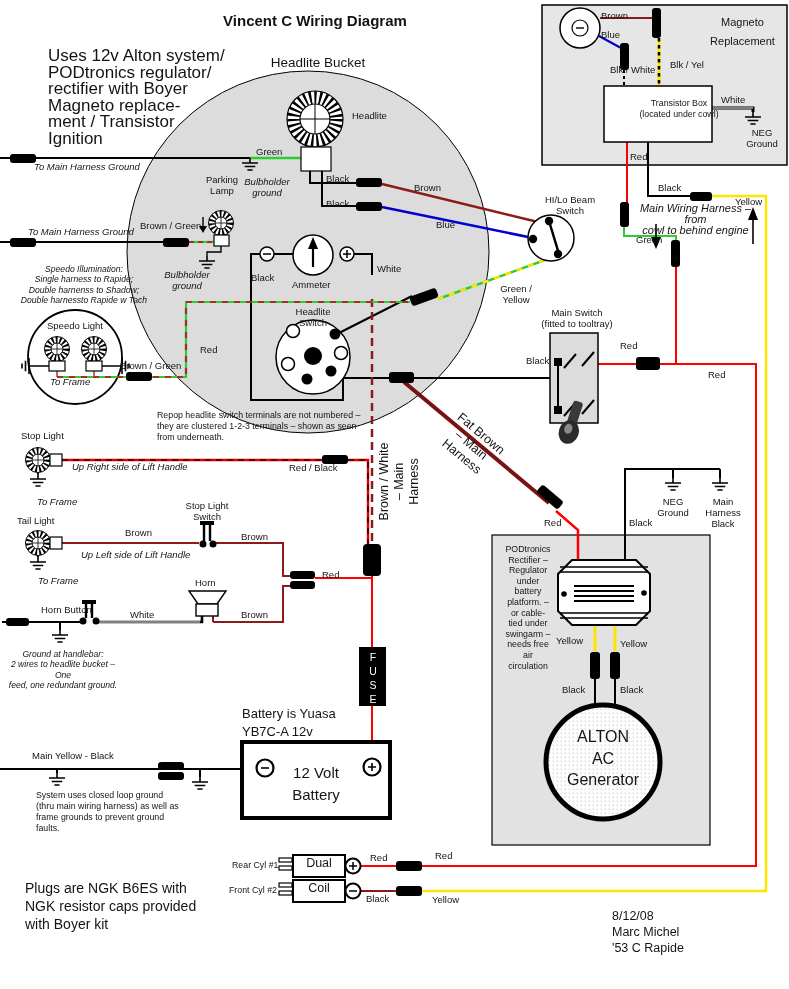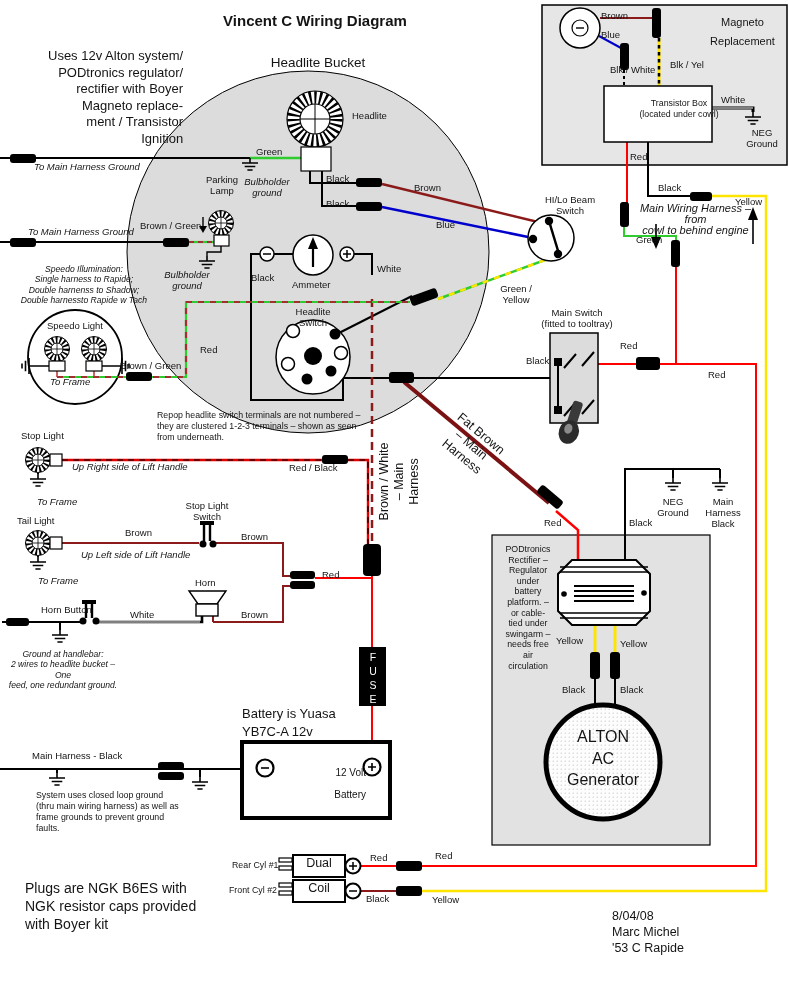--- a/index.html
+++ b/index.html
@@ -329,21 +329,21 @@
     <rect x="279" y="883" width="13" height="4" fill="#fff" stroke="#000" stroke-width="1.2"></rect>
     <rect x="279" y="891" width="13" height="4" fill="#fff" stroke="#000" stroke-width="1.2"></rect>
     <rect x="293" y="880" width="52" height="22" fill="#fff" stroke="#000" stroke-width="2"></rect>
     <circle cx="353" cy="891" r="7.5" fill="#fff" stroke="#000" stroke-width="2"></circle>
     <path d="M349,891 H357" stroke="#000" stroke-width="1.5"></path>
   </g>
 </svg>
 
 <div id="labels">
       <div class="lbl" style="left: 200px; top: 15px; width: 230px; text-align: center; font-size: 15px; font-weight: bold;">Vincent C Wiring Diagram</div>
-      <div class="lbl" style="left: 48px; top: 48px; font-size: 13px; line-height: 16.5px; text-align: right;">Uses 12v Alton system/
+      <div class="lbl" style="left: 48px; top: 48px; font-size: 17px; line-height: 16.5px;">Uses 12v Alton system/
 PODtronics regulator/
 rectifier with Boyer
 Magneto replace-
 ment / Transistor
 Ignition</div>
       <div class="lbl" style="left: 258px; top: 57px; width: 120px; text-align: center; font-size: 13.5px;">Headlite Bucket</div>
       <div class="lbl" style="left: 680px; top: 13px; width: 125px; text-align: center; font-size: 11px; line-height: 19px;">Magneto
 Replacement</div>
       <div class="lbl" style="left: 601px; top: 10px;">Brown</div>
       <div class="lbl" style="left: 601px; top: 29px;">Blue</div>
@@ -418,45 +418,45 @@
       <div class="lbl" style="left: 241px; top: 531px;">Brown</div>
       <div class="lbl" style="left: 38px; top: 575px; font-style: italic;">To Frame</div>
       <div class="lbl" style="left: 322px; top: 569px;">Red</div>
       <div class="lbl" style="left: 195px; top: 577px;">Horn</div>
       <div class="lbl" style="left: 130px; top: 609px;">White</div>
       <div class="lbl" style="left: 241px; top: 609px;">Brown</div>
       <div class="lbl" style="left: 41px; top: 604px;">Horn Button</div>
       <div class="lbl" style="left: 6px; top: 649px; width: 114px; text-align: center; font-size: 8.6px; line-height: 10.3px; font-style: italic;">Ground at handlebar:
 2 wires to headlite bucket – One
 feed, one redundant ground.</div>
-      <div class="lbl" style="left: 32px; top: 750px;">Main Harness - Black</div>
+      <div class="lbl" style="left: 32px; top: 750px;">Main Yellow - Black</div>
       <div class="lbl" style="left: 36px; top: 790px; font-size: 8.8px; line-height: 11px;">System uses closed loop ground
 (thru main wiring harness) as well as
 frame grounds to prevent ground
 faults.</div>
       <div class="lbl" style="left: 363px; top: 650px; width: 20px; text-align: center; font-size: 10.5px; line-height: 14px; color: rgb(255, 255, 255);">F
 U
 S
 E</div>
       <div class="lbl" style="left: 242px; top: 705px; font-size: 13px; line-height: 17.5px;">Battery is Yuasa
 YB7C-A 12v</div>
-      <div class="lbl" style="left: 266px; top: 762px; width: 100px; text-align: right; font-size: 10px; line-height: 22px;">12 Volt
+      <div class="lbl" style="left: 266px; top: 762px; width: 100px; text-align: center; font-size: 15px; line-height: 22px;">12 Volt
 Battery</div>
       <div class="lbl" style="left: 25px; top: 879px; width: 210px; font-size: 14px; line-height: 18px;">Plugs are NGK B6ES with
 NGK resistor caps provided
 with Boyer kit</div>
       <div class="lbl" style="left: 232px; top: 860px; font-size: 8.8px;">Rear Cyl #1</div>
       <div class="lbl" style="left: 229px; top: 885px; font-size: 8.8px;">Front Cyl #2</div>
       <div class="lbl" style="left: 295px; top: 858px; width: 48px; text-align: center; font-size: 12.5px;">Dual</div>
       <div class="lbl" style="left: 295px; top: 883px; width: 48px; text-align: center; font-size: 12.5px;">Coil</div>
       <div class="lbl" style="left: 370px; top: 852px;">Red</div>
       <div class="lbl" style="left: 435px; top: 850px;">Red</div>
       <div class="lbl" style="left: 366px; top: 893px;">Black</div>
       <div class="lbl" style="left: 432px; top: 894px;">Yellow</div>
-      <div class="lbl" style="left: 612px; top: 908px; font-size: 12.5px; line-height: 16px;">8/04/08
+      <div class="lbl" style="left: 612px; top: 908px; font-size: 12.5px; line-height: 16px;">8/12/08
 Marc Michel
 '53 C Rapide</div>
       <div class="lbl" style="left: 495px; top: 544px; width: 66px; text-align: center; font-size: 8.8px; line-height: 10.6px;">PODtronics
 Rectifier –
 Regulator
 under
 battery
 platform. –
 or cable-
 tied under

